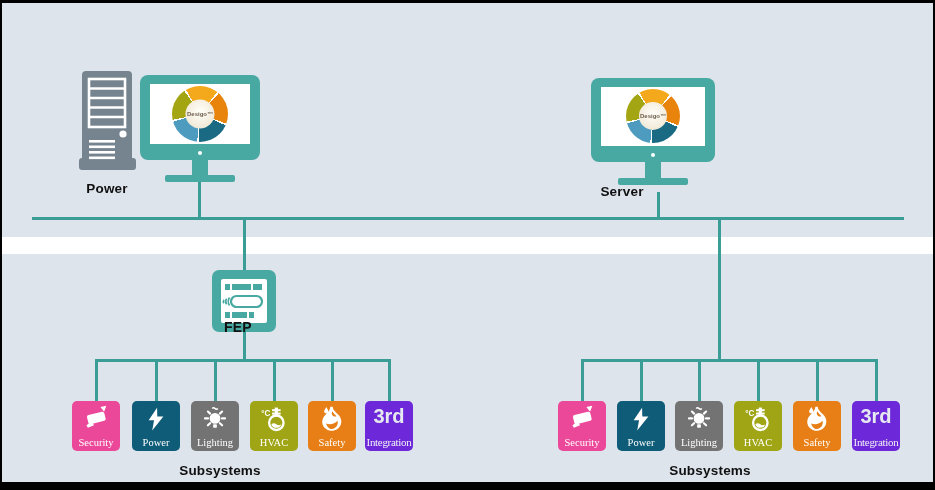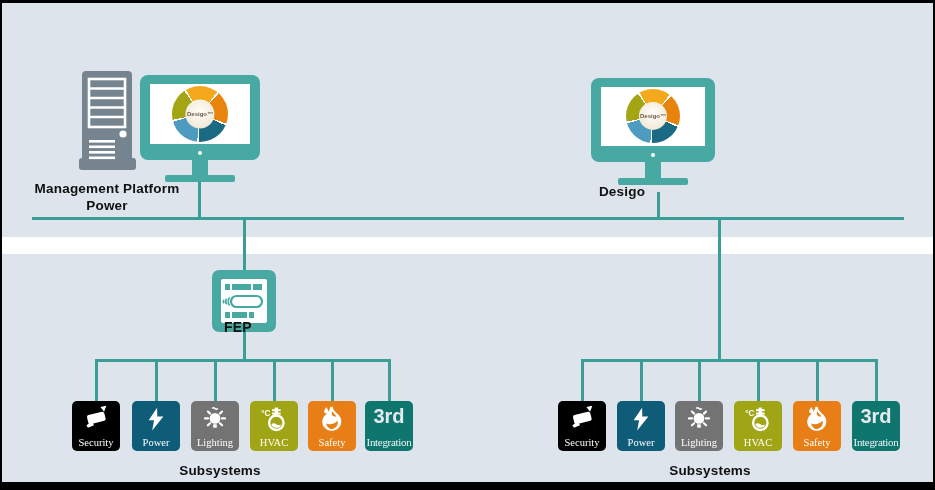--- a/index.html
+++ b/index.html
@@ -49,22 +49,22 @@
   
   .box{position:absolute;top:398px;width:48px;height:50px;border-radius:5px;}
   .box svg{position:absolute;top:4px;left:50%;transform:translateX(-50%);}
   .sublabel{
     position:absolute;left:-2px;right:-2px;bottom:3px;text-align:center;
     font-family:"Liberation Serif",serif;font-size:10.5px;color:#fff;
   }
   .sublabel.small{font-size:11px;letter-spacing:-0.3px;color:#f1f3f6;}
   .big3rd{position:absolute;top:4px;left:0;right:0;text-align:center;
     font-weight:bold;font-size:20px;color:#e6eaf0;}
-  .c-sec{background:#000000}.c-pow{background:#0f5c78}.c-lig{background:#737373}
-  .c-hva{background:#9fa514}.c-saf{background:#e87f16}.c-int{background:#0f766e}
+  .c-sec{background:#ec4899}.c-pow{background:#0f5c78}.c-lig{background:#737373}
+  .c-hva{background:#9fa514}.c-saf{background:#e87f16}.c-int{background:#6d28d9}
 </style>
 </head>
 <body>
 
 <div class="frame">
 
   <div class="hline" style="left:30px;top:214px;width:872px;height:3px"></div>
   <div class="band"></div>
 
   <svg style="position:absolute;left:77px;top:68px" width="57" height="102" viewBox="0 0 57 102">
@@ -89,36 +89,35 @@
         <div class="wheel-core">Desigo™</div>
       </div>
     </div>
     <div class="mon-dot" style="top:76px"></div>
     <div class="mon-neck" style="left:52px;top:85px;width:16px;height:15px"></div>
     <div class="mon-base" style="left:25px;top:100px;width:70px;height:7px"></div>
   </div>
   <div class="vline" style="left:196px;top:179px;width:3px;height:36px"></div>
 
   <div class="node-label" style="left:10px;top:177px;width:190px">
-    <div>Management Platform</div>
     <div>Power</div>
   </div>
 
   <div class="monitor" style="left:589px;top:75px;width:124px;height:107px">
     <div class="mon-frame" style="width:124px;height:84px"></div>
     <div class="mon-screen" style="left:10px;top:9px;width:104px;height:59px">
       <div class="wheel" style="left:25px;top:2px;width:54px;height:54px">
         <div class="wheel-core">Desigo™</div>
       </div>
     </div>
     <div class="mon-dot" style="top:75px"></div>
     <div class="mon-neck" style="left:54px;top:84px;width:16px;height:16px"></div>
     <div class="mon-base" style="left:27px;top:100px;width:70px;height:7px"></div>
   </div>
-  <div class="node-label" style="left:560px;top:180px;width:120px">Desigo</div>
+  <div class="node-label" style="left:560px;top:180px;width:120px">Server</div>
   <div class="vline" style="left:655px;top:189px;width:3px;height:26px"></div>
 
   <div class="vline" style="left:241px;top:214px;width:3px;height:53px"></div>
   <div class="fep-box">
     <svg width="46" height="44" viewBox="0 0 46 44">
       <rect x="0" y="0" width="46" height="44" rx="2" fill="#fff"></rect>
       <rect x="4" y="5" width="5" height="6" fill="#48a9a2"></rect>
       <rect x="11" y="5" width="19" height="6" fill="#48a9a2"></rect>
       <rect x="32" y="5" width="9" height="6" fill="#48a9a2"></rect>
       <rect x="10" y="17" width="31" height="11" rx="5.5" fill="#fff" stroke="#48a9a2" stroke-width="2.2"></rect>

